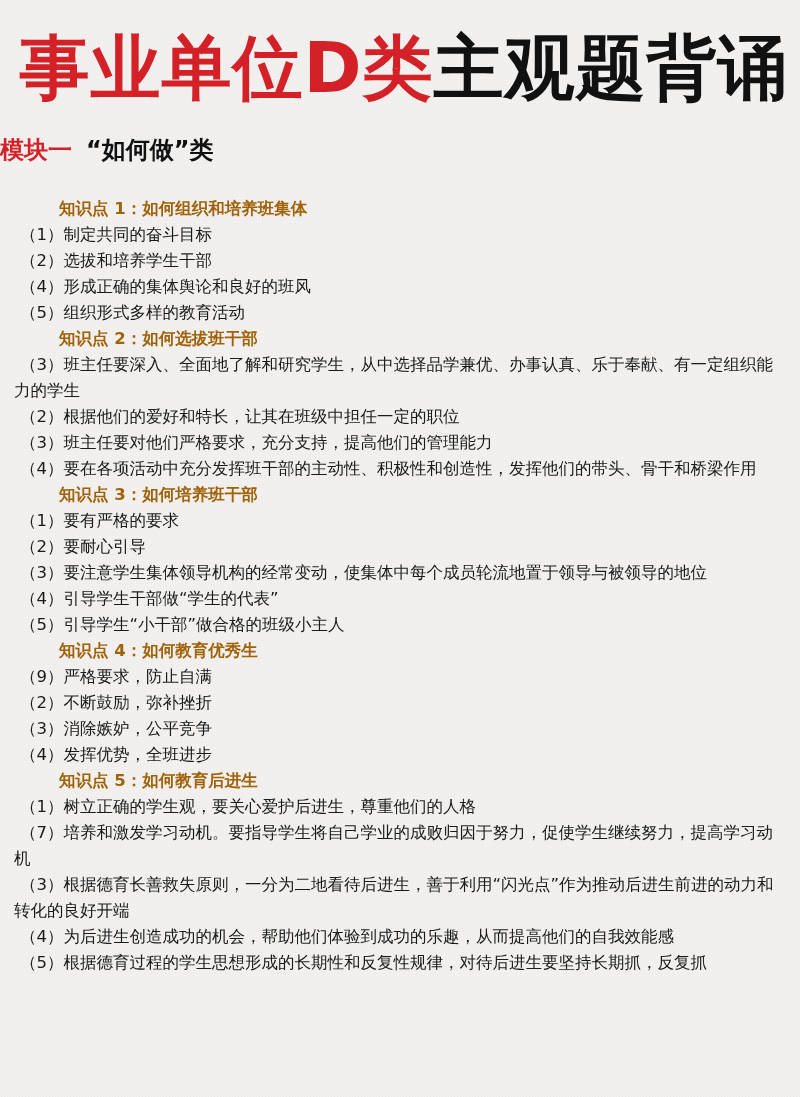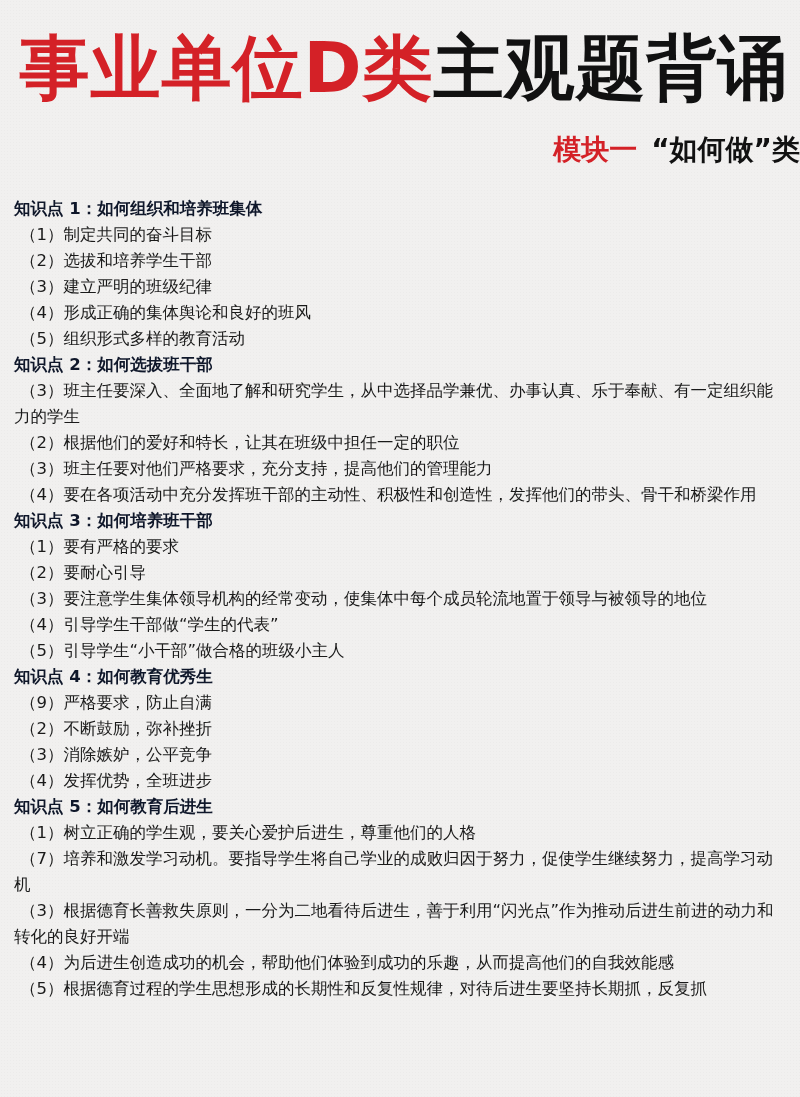--- a/index.html
+++ b/index.html
@@ -15,49 +15,48 @@
   .title {
     position:absolute; left:8px; right:0; top:28px;
     text-align:center;
     font-size:70px; font-weight:bold; letter-spacing:1px;
     line-height:80px;
   }
   .title .red { color:#d42127; }
   .title .black { color:#111; }
   .subtitle {
     position:absolute; left:0; right:0; top:130px;
-    text-align:right; font-size:28px; font-weight:bold; line-height:40px;
+    text-align:left; font-size:24px; font-weight:bold; line-height:40px;
   }
   .subtitle .red { color:#d42127; }
   .subtitle .black { color:#111; margin-left:14px; }
   .content {
     position:absolute; left:14px; right:22px; top:196px;
     font-size:16.5px; line-height:26px;
   }
-  .heading { color:#0f172a; font-weight:bold; font-size:16.5px; }
+  .heading { color:#a16207; font-weight:bold; font-size:16.5px;margin-left:45px; }
   .item { color:#1a1a1a; padding-left:6px; text-indent:0; }
   .item.wrap { padding-left:0; text-indent:6px; }
 </style>
 </head>
 <body>
 
 <div class="title">
   <span class="red">事业单位D类</span><span class="black">主观题背诵</span>
 </div>
 
 <div class="subtitle">
   <span class="red">模块一</span><span class="black">“如何做”类</span>
 </div>
 
 <div class="content">
   <div>
     <div class="heading">知识点 1：如何组织和培养班集体</div>
     <div class="item">（1）制定共同的奋斗目标</div>
     <div class="item">（2）选拔和培养学生干部</div>
-    <div class="item">（3）建立严明的班级纪律</div>
     <div class="item">（4）形成正确的集体舆论和良好的班风</div>
     <div class="item">（5）组织形式多样的教育活动</div>
   </div>
   <div>
     <div class="heading">知识点 2：如何选拔班干部</div>
     <div class="item wrap">（3）班主任要深入、全面地了解和研究学生，从中选择品学兼优、办事认真、乐于奉献、有一定组织能力的学生</div>
     <div class="item">（2）根据他们的爱好和特长，让其在班级中担任一定的职位</div>
     <div class="item">（3）班主任要对他们严格要求，充分支持，提高他们的管理能力</div>
     <div class="item wrap">（4）要在各项活动中充分发挥班干部的主动性、积极性和创造性，发挥他们的带头、骨干和桥梁作用</div>
   </div>

